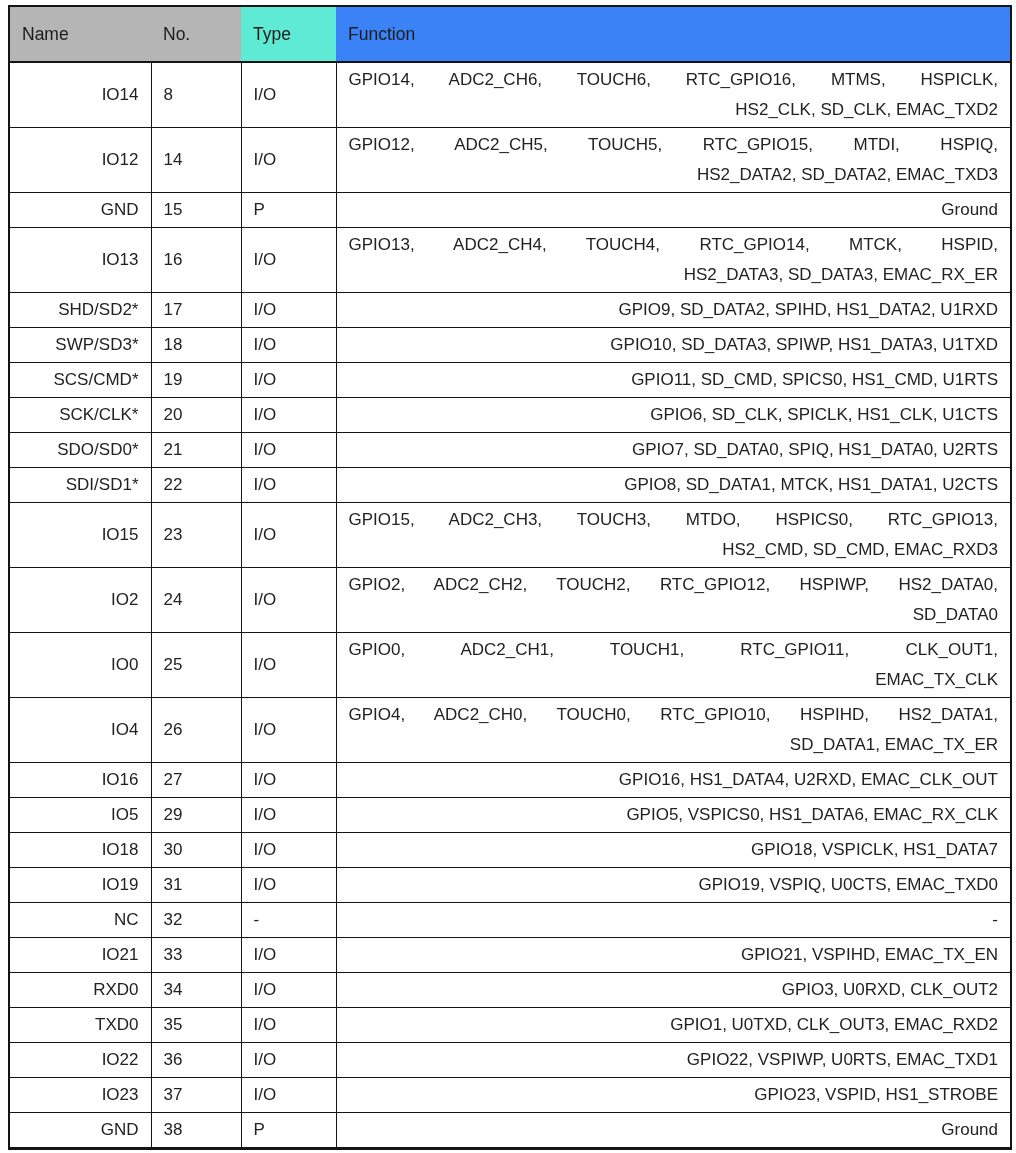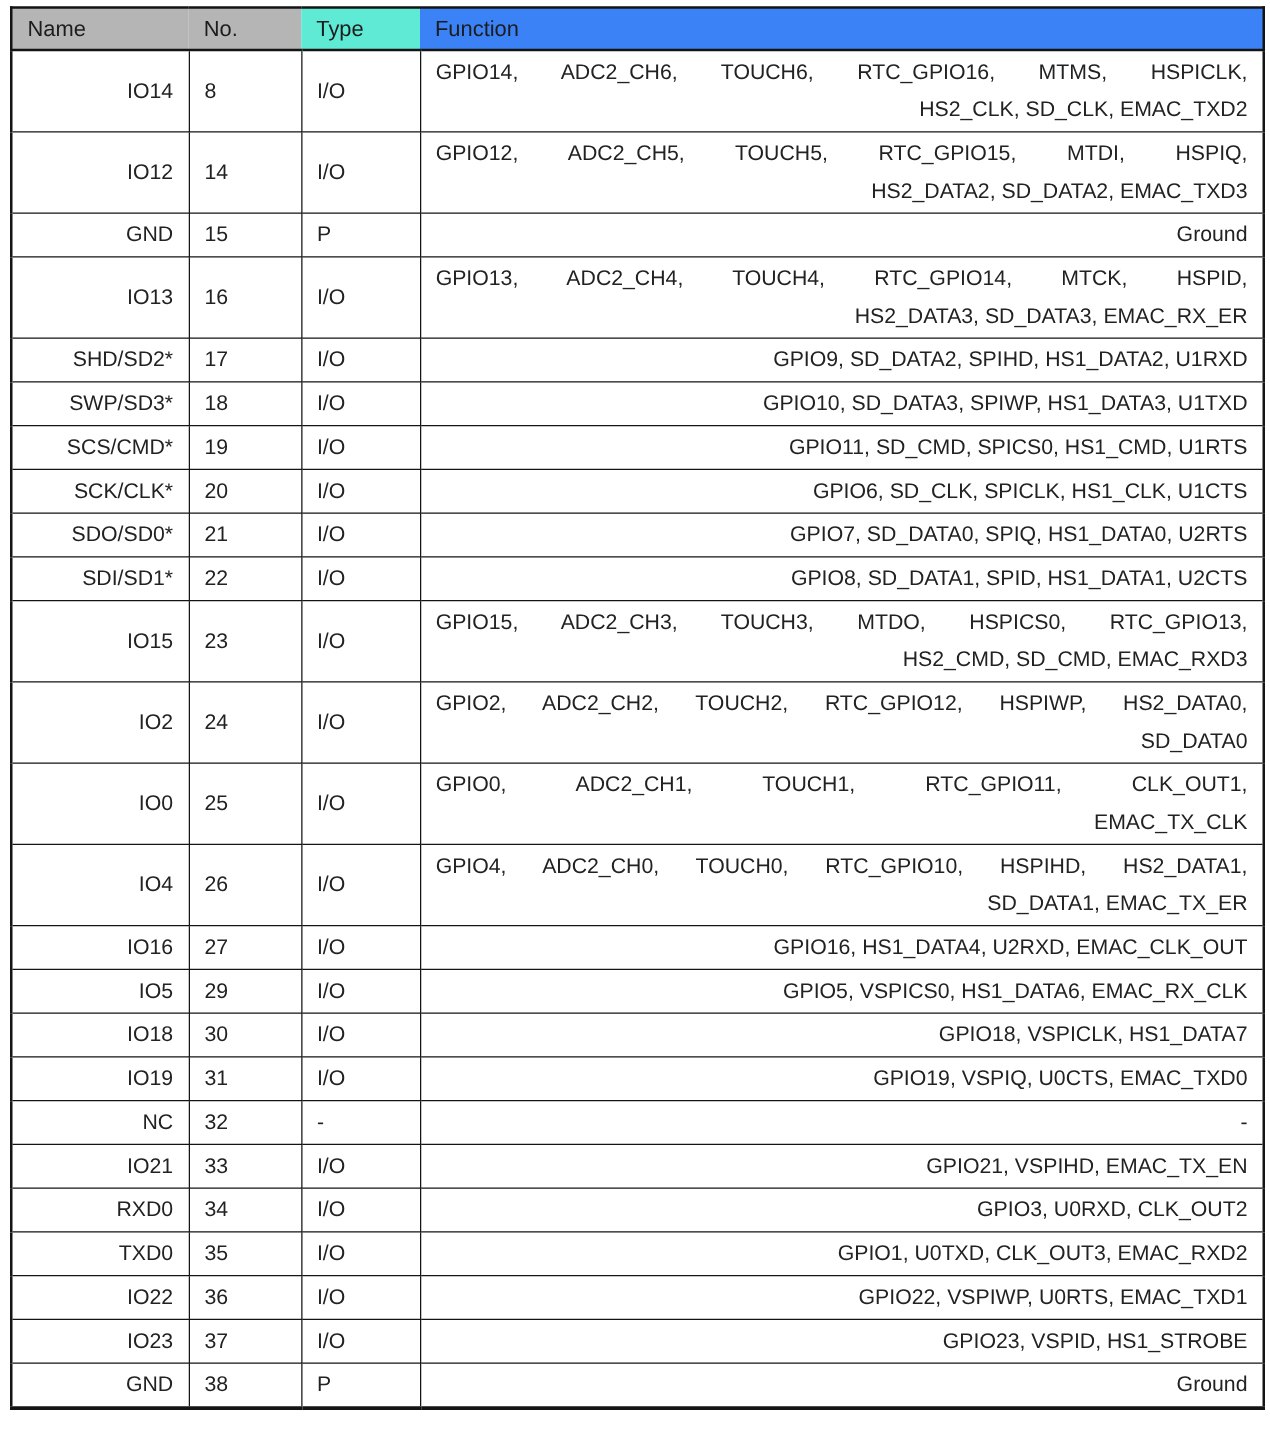--- a/index.html
+++ b/index.html
@@ -28,21 +28,21 @@
   table.pin-table col.c-no   { width: 90px;  }
   table.pin-table col.c-type { width: 95px;  }
   table.pin-table col.c-func { width: 675px; }
 
   table.pin-table thead th {
     background: #b5b5b5;
     text-align: left;
     font-weight: normal;
     font-size: 17.5px;
     color: #1c1c1c;
-    padding: 2px 12px;
+    padding: 13px 12px;
     line-height: 28px;
     border-top: 2px solid #141414;
     border-bottom: 2px solid #141414;
   }
   table.pin-table thead th:first-child { border-left: 2px solid #141414; }
   table.pin-table thead th:last-child  { border-right: 2px solid #141414; }
 
   table.pin-table tbody td {
     border: 1px solid #141414;
     vertical-align: middle;
@@ -171,21 +171,21 @@
     <td class="func-cell">
             <div class="fn-line">GPIO7, SD_DATA0, SPIQ, HS1_DATA0, U2RTS</div>
           </td>
   </tr>
 
   <tr>
     <td class="name-cell">SDI/SD1*</td>
     <td class="no-cell">22</td>
     <td class="type-cell">I/O</td>
     <td class="func-cell">
-            <div class="fn-line">GPIO8, SD_DATA1, SPID, HS1_DATA1, U2CTS</div>
+            <div class="fn-line">GPIO8, SD_DATA1, MTCK, HS1_DATA1, U2CTS</div>
           </td>
   </tr>
 
   <tr>
     <td class="name-cell">IO15</td>
     <td class="no-cell">23</td>
     <td class="type-cell">I/O</td>
     <td class="func-cell">
             <div class="fn-line just">GPIO15, ADC2_CH3, TOUCH3, MTDO, HSPICS0, RTC_GPIO13,</div>
             <div class="fn-line">HS2_CMD, SD_CMD, EMAC_RXD3</div>

